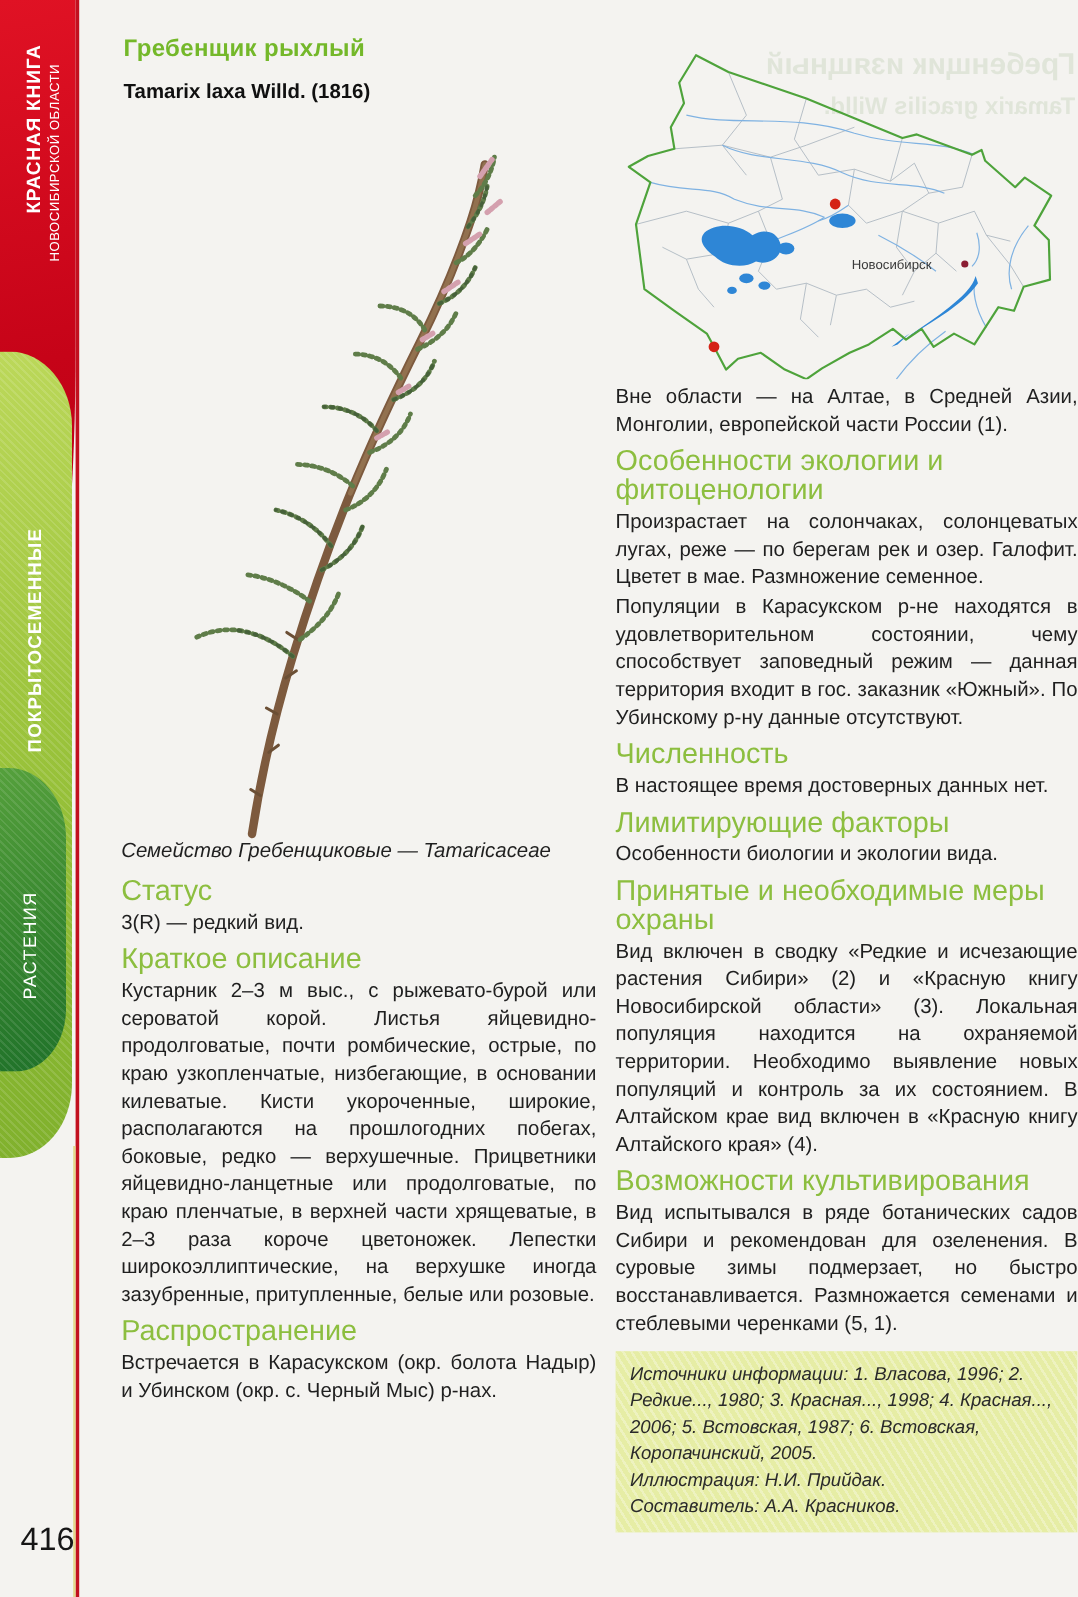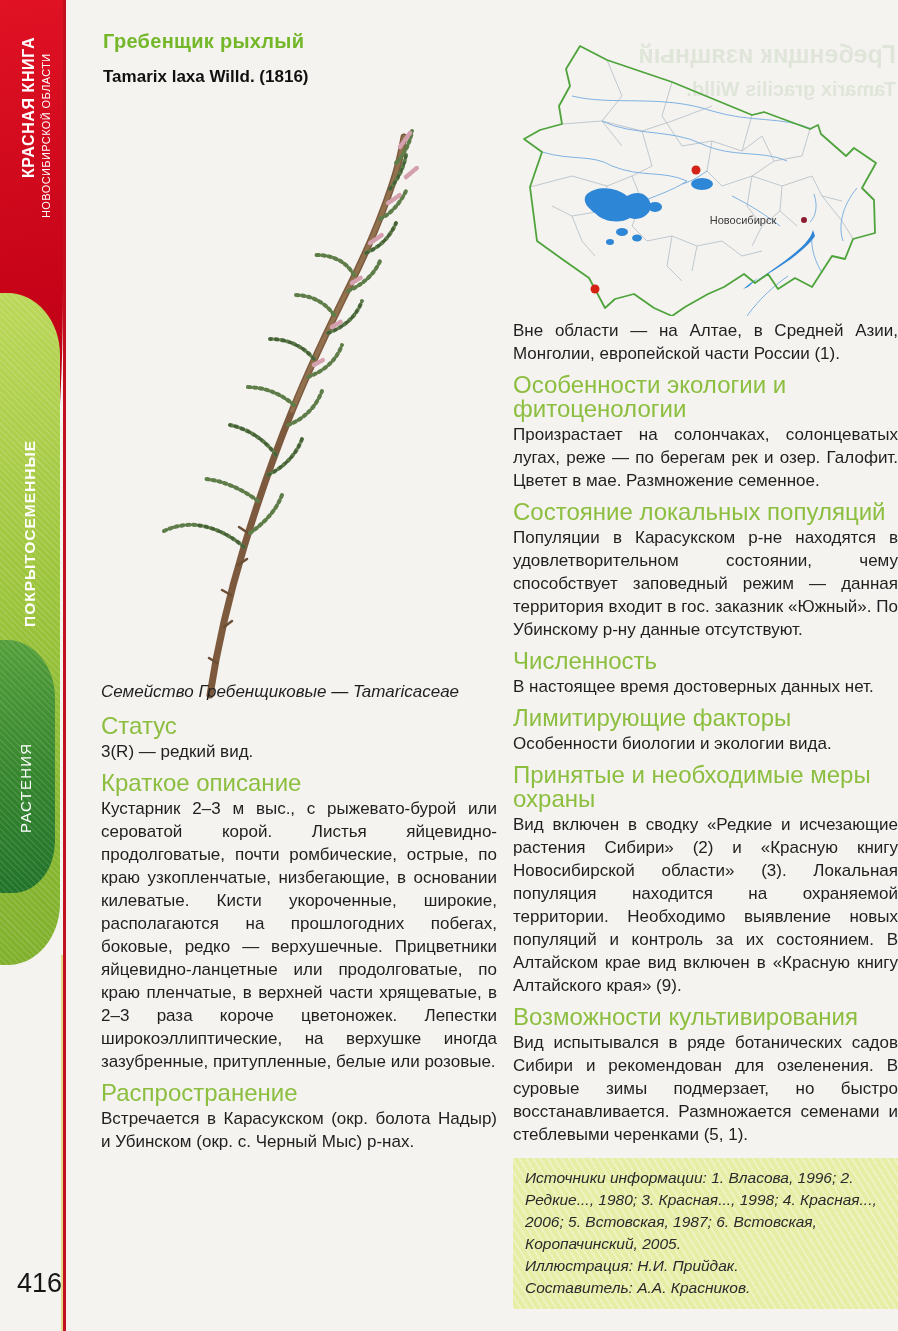--- a/index.html
+++ b/index.html
@@ -48,21 +48,21 @@
   .title{position:absolute;left:103px;top:30px;font-size:20px;font-weight:bold;color:#74b82a;letter-spacing:.3px;}
   .latin{position:absolute;left:103px;top:67px;font-size:17px;font-weight:bold;color:#101010;}
   .bleed{
     position:absolute;left:556px;top:36px;width:340px;
     transform:scaleX(-1);color:#8aa878;opacity:.18;line-height:1.5;
     font-weight:bold;pointer-events:none;
   }
   .bleed .b1{font-size:25px;}
   .bleed .b2{font-size:20px;}
   
-  .col-left{position:absolute;left:101px;top:682px;width:396px;}
+  .col-left{position:absolute;left:101px;top:699px;width:396px;}
   .col-right{position:absolute;left:513px;top:319px;width:385px;}
   .body-p{font-size:17px;line-height:23px;text-align:justify;margin:0 0 2px 0;}
   .h-green{font-size:24px;line-height:24px;color:#8cbe3f;margin:8px 0 2px 0;font-weight:400;}
   .family{font-style:italic;font-size:17px;margin:0 0 12px 0;}
   .sources-box{
     margin-top:12px;padding:9px 12px 10px 12px;
     background:
       repeating-linear-gradient(58deg, rgba(255,255,255,.30) 0 2px, rgba(255,255,255,0) 2px 6px),
       #e6eda5;
     font-style:italic;font-size:15.5px;line-height:22px;color:#2a2a2a;
@@ -226,31 +226,30 @@
   <h3 class="h-green">Распространение</h3>
   <p class="body-p">Встречается в Карасукском (окр. болота Надыр) и Убинском (окр. с. Черный Мыс) р-нах.</p>
 </div>
 
 <div class="col-right">
   <p class="body-p">Вне области — на Алтае, в Средней Азии, Монголии, европейской части России (1).</p>
 
   <h3 class="h-green">Особенности экологии и фитоценологии</h3>
   <p class="body-p">Произрастает на солончаках, солонцеватых лугах, реже — по берегам рек и озер. Галофит. Цветет в мае. Размножение семенное.</p>
 
-  <h3 class="h-green">Состояние локальных популяций</h3>
   <p class="body-p">Популяции в Карасукском р-не находятся в удовлетворительном состоянии, чему способствует заповедный режим — данная территория входит в гос. заказник «Южный». По Убинскому р-ну данные отсутствуют.</p>
 
   <h3 class="h-green">Численность</h3>
   <p class="body-p">В настоящее время достоверных данных нет.</p>
 
   <h3 class="h-green">Лимитирующие факторы</h3>
   <p class="body-p">Особенности биологии и экологии вида.</p>
 
   <h3 class="h-green">Принятые и необходимые меры охраны</h3>
-  <p class="body-p">Вид включен в сводку «Редкие и исчезающие растения Сибири» (2) и «Красную книгу Новосибирской области» (3). Локальная популяция находится на охраняемой территории. Необходимо выявление новых популяций и контроль за их состоянием. В Алтайском крае вид включен в «Красную книгу Алтайского края» (9).</p>
+  <p class="body-p">Вид включен в сводку «Редкие и исчезающие растения Сибири» (2) и «Красную книгу Новосибирской области» (3). Локальная популяция находится на охраняемой территории. Необходимо выявление новых популяций и контроль за их состоянием. В Алтайском крае вид включен в «Красную книгу Алтайского края» (4).</p>
 
   <h3 class="h-green">Возможности культивирования</h3>
   <p class="body-p">Вид испытывался в ряде ботанических садов Сибири и рекомендован для озеленения. В суровые зимы подмерзает, но быстро восстанавливается. Размножается семенами и стеблевыми черенками (5, 1).</p>
 
   <div class="sources-box">
     <p>Источники информации: 1. Власова, 1996; 2. Редкие..., 1980; 3. Красная..., 1998; 4. Красная..., 2006; 5. Встовская, 1987; 6. Встовская, Коропачинский, 2005.</p>
     <p>Иллюстрация: Н.И. Прийдак.</p>
     <p>Составитель: А.А. Красников.</p>
   </div>
 </div>

